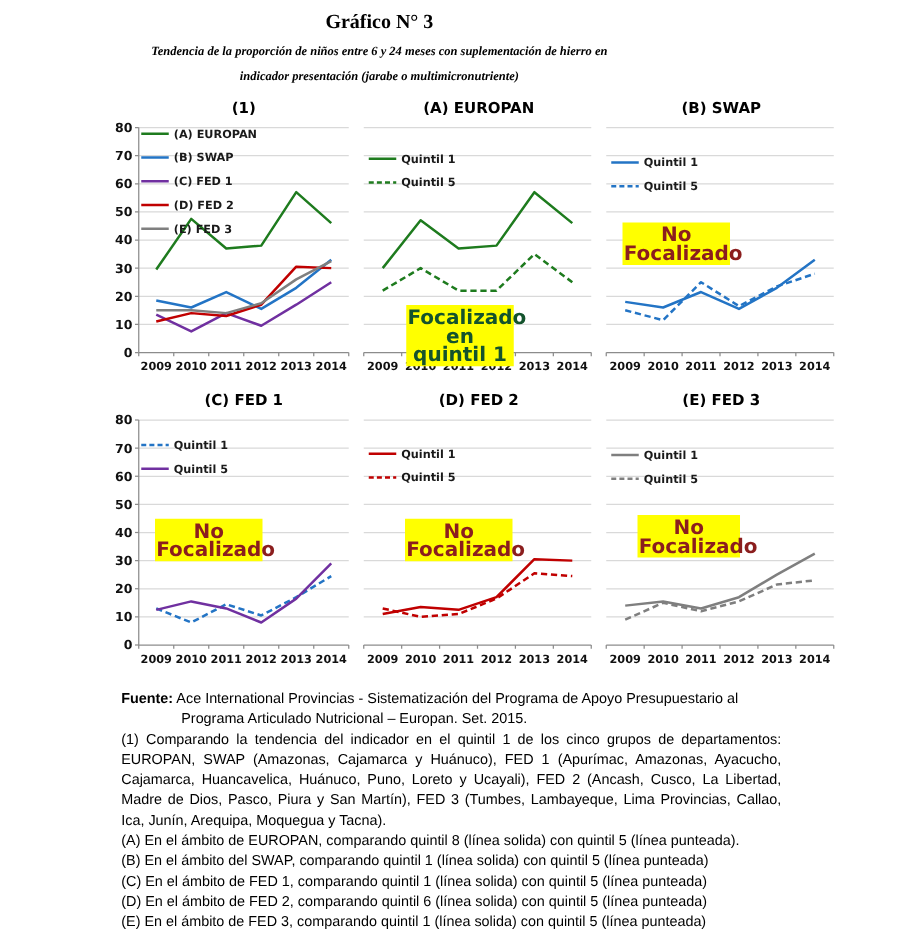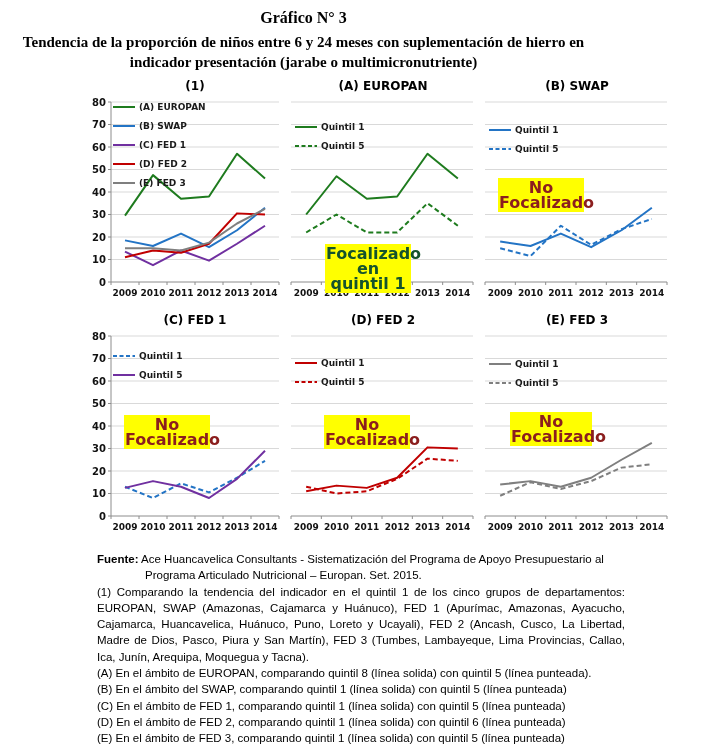--- a/index.html
+++ b/index.html
@@ -2,21 +2,21 @@
 <html><head>
 <meta charset="utf-8">
 <style>
   *{margin:0;padding:0;box-sizing:border-box;}
   html,body{background:#fff;}
   body{width:720px;height:749px;position:relative;overflow:hidden;
        font-family:"Liberation Sans",sans-serif;color:#000;}
   .title-block{position:absolute;top:9px;left:0;width:607px;text-align:center;
        font-family:"Liberation Serif",serif;font-weight:bold;}
   .fig-no{font-size:16px;margin-bottom:5px;}
-  .fig-sub{font-size:15px;line-height:20px;width:600px;margin:0 auto;}
+  .fig-sub{font-size:10px;line-height:20px;width:600px;margin:0 auto;font-style:italic;}
   .charts{position:absolute;left:84px;top:80px;width:588px;
        display:flex;flex-wrap:wrap;column-gap:4px;row-gap:12px;}
   .cell{width:190px;}
   .cell.first{width:200px;}
   .chart-title{height:14px;font-size:12px;line-height:13px;font-weight:bold;
        text-align:center;font-family:"DejaVu Sans",sans-serif;}
   .cell.first .chart-title{padding-left:22px;}
   .plot-wrap{position:relative;}
   svg{display:block;}
   .ytick{font-size:10px;font-weight:bold;font-family:"DejaVu Sans",sans-serif;fill:#111;}
@@ -309,22 +309,22 @@
         </svg>
     <div class="annotation" style="left: 28px; top: 84px; width: 82px; background: rgb(255, 255, 0); color: rgb(139, 30, 30);">No Focalizado</div>
       </div>
   </div>
 
 </div>
 
 <div class="footnotes">
   <div>
     <b>Fuente:</b>
-    <span>Ace Huancavelica Consultants - Sistematización del Programa de Apoyo Presupuestario al</span>
+    <span>Ace International Provincias - Sistematización del Programa de Apoyo Presupuestario al</span>
   </div>
   <div class="fn-indent">Programa Articulado Nutricional – Europan. Set. 2015.</div>
   <div class="fn-note1">(1) Comparando la tendencia del indicador en el quintil 1 de los cinco grupos de departamentos: EUROPAN, SWAP (Amazonas, Cajamarca y Huánuco), FED 1 (Apurímac, Amazonas, Ayacucho, Cajamarca, Huancavelica, Huánuco, Puno, Loreto y Ucayali), FED 2 (Ancash, Cusco, La Libertad, Madre de Dios, Pasco, Piura y San Martín), FED 3 (Tumbes, Lambayeque, Lima Provincias, Callao, Ica, Junín, Arequipa, Moquegua y Tacna).</div>
   <div>(A) En el ámbito de EUROPAN, comparando quintil 8 (línea solida) con quintil 5 (línea punteada).</div>
   <div>(B) En el ámbito del SWAP, comparando quintil 1 (línea solida) con quintil 5 (línea punteada)</div>
   <div>(C) En el ámbito de FED 1, comparando quintil 1 (línea solida) con quintil 5 (línea punteada)</div>
-  <div>(D) En el ámbito de FED 2, comparando quintil 1 (línea solida) con quintil 6 (línea punteada)</div>
+  <div>(D) En el ámbito de FED 2, comparando quintil 6 (línea solida) con quintil 5 (línea punteada)</div>
   <div>(E) En el ámbito de FED 3, comparando quintil 1 (línea solida) con quintil 5 (línea punteada)</div>
 </div>
 
 </body></html>

